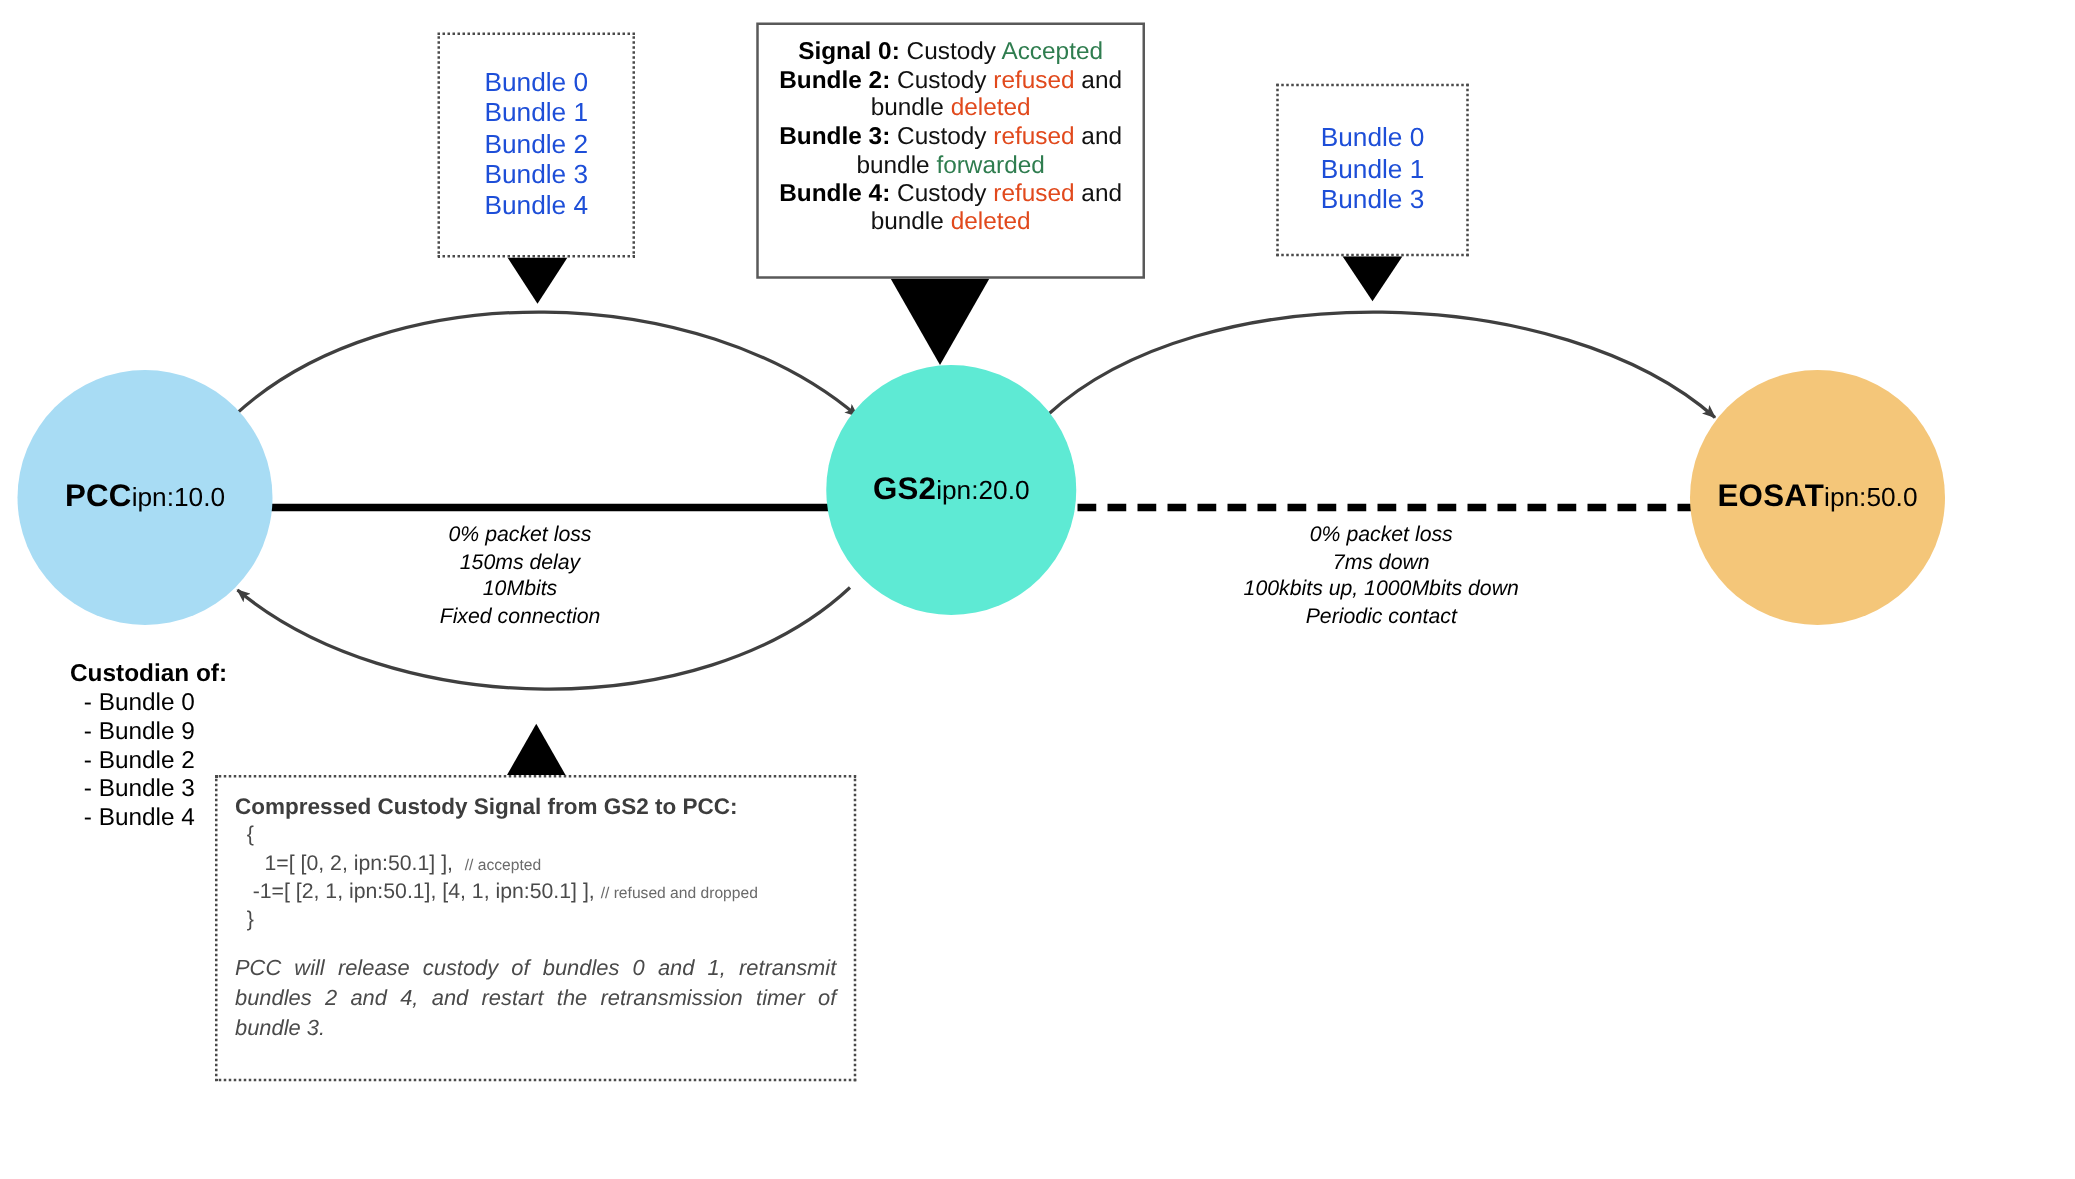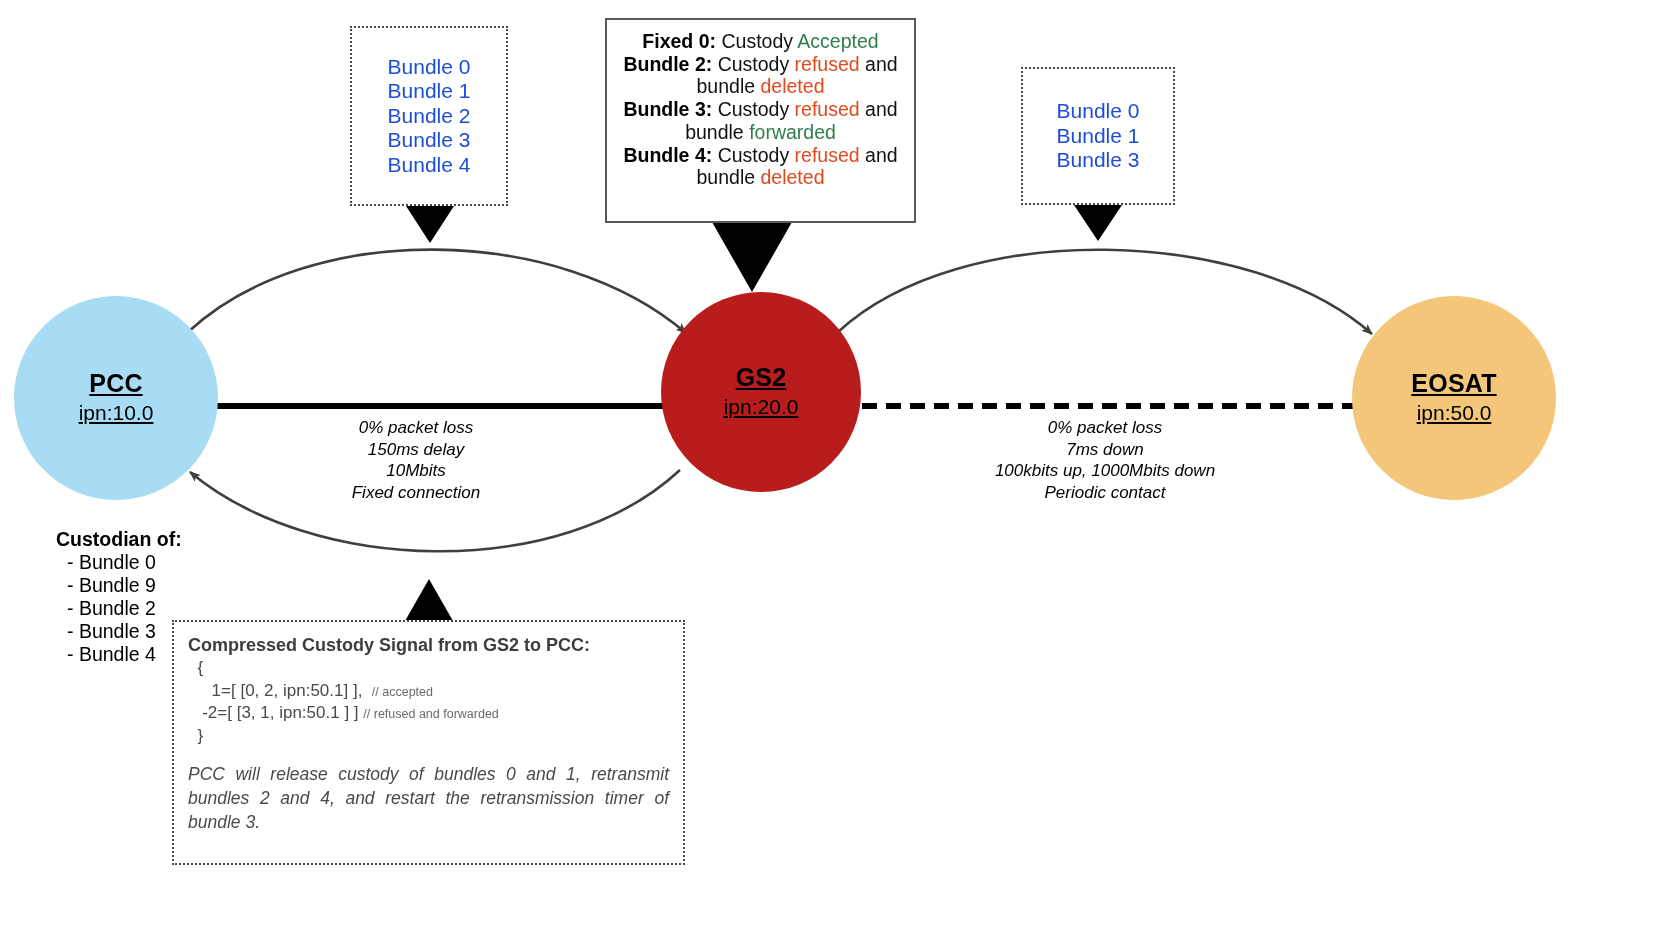--- a/index.html
+++ b/index.html
@@ -25,26 +25,25 @@
     width: 1660px;
     height: 943px;
     pointer-events: none;
   }
 
   
   .node {
     position: absolute;
     border-radius: 50%;
     display: flex;
-    flex-direction: column;
+    flex-direction: row;
     align-items: center;
     justify-content: center;
     box-sizing: border-box;
     z-index: 5;
-    text-decoration: underline;
   }
   .node-name {
     font-size: 25px;
     font-weight: 700;
     color: #000000;
     letter-spacing: .2px;
     line-height: 1.1;
   }
   .node-ipn {
     font-size: 21px;
@@ -203,21 +202,21 @@
     <polygon points="712,222 792,222 752,292" fill="#000000"></polygon>
     <polygon points="1074,205 1122,205 1098,241" fill="#000000"></polygon>
     <polygon points="405,621 453,621 429,579" fill="#000000"></polygon>
   </svg>
 
   <div class="node" id="node-pcc" style="background:#a8dcf4">
     <div class="node-name">PCC</div>
     <div class="node-ipn">ipn:10.0</div>
   </div>
 
-  <div class="node" id="node-gs2" style="background:#b91c1c">
+  <div class="node" id="node-gs2" style="background:#5eead4">
     <div class="node-name">GS2</div>
     <div class="node-ipn">ipn:20.0</div>
   </div>
 
   <div class="node" id="node-eosat" style="background:#f4c679">
     <div class="node-name">EOSAT</div>
     <div class="node-ipn">ipn:50.0</div>
   </div>
 
   <div class="bundle-box" id="bundles-left">
@@ -233,21 +232,21 @@
   <div class="bundle-box" id="bundles-right">
     <div>
         <div class="bundle-line">Bundle 0</div>
         <div class="bundle-line">Bundle 1</div>
         <div class="bundle-line">Bundle 3</div>
       </div>
   </div>
 
   <div id="gs2-callout">
     <div>
-        <div class="callout-row"><b>Fixed 0:</b><span> Custody </span><span class="ok">Accepted</span></div>
+        <div class="callout-row"><b>Signal 0:</b><span> Custody </span><span class="ok">Accepted</span></div>
         <div class="callout-row"><b>Bundle 2:</b><span> Custody </span><span class="bad">refused</span><span> and bundle </span><span class="bad">deleted</span></div>
         <div class="callout-row"><b>Bundle 3:</b><span> Custody </span><span class="bad">refused</span><span> and bundle </span><span class="ok">forwarded</span></div>
         <div class="callout-row"><b>Bundle 4:</b><span> Custody </span><span class="bad">refused</span><span> and bundle </span><span class="bad">deleted</span></div>
       </div>
   </div>
 
   <div id="custodian">
     <div class="cust-title">Custodian of:</div>
     <div>
         <div class="cust-item">- Bundle 0</div>
@@ -256,21 +255,21 @@
         <div class="cust-item">- Bundle 3</div>
         <div class="cust-item">- Bundle 4</div>
       </div>
   </div>
 
   <div id="signal-box">
     <div class="sig-title">Compressed Custody Signal from GS2 to PCC:</div>
     <div>
         <div class="sig-code"><span>  {</span></div>
         <div class="sig-code"><span>     1=[ [0, 2, ipn:50.1] ],  </span><span class="cmt">// accepted</span></div>
-        <div class="sig-code"><span>   -2=[ [3, 1, ipn:50.1 ] ] </span><span class="cmt">// refused and forwarded</span></div>
+        <div class="sig-code"><span>   -1=[ [2, 1, ipn:50.1], [4, 1, ipn:50.1] ], </span><span class="cmt">// refused and dropped</span></div>
         <div class="sig-code"><span>  }</span></div>
       </div>
     <div class="sig-note">PCC will release custody of bundles 0 and 1, retransmit bundles 2 and 4, and restart the retransmission timer of bundle 3.</div>
   </div>
 
   <div class="link-label" id="link-label-left">
       <div>0% packet loss</div>
       <div>150ms delay</div>
       <div>10Mbits</div>
       <div>Fixed connection</div>

